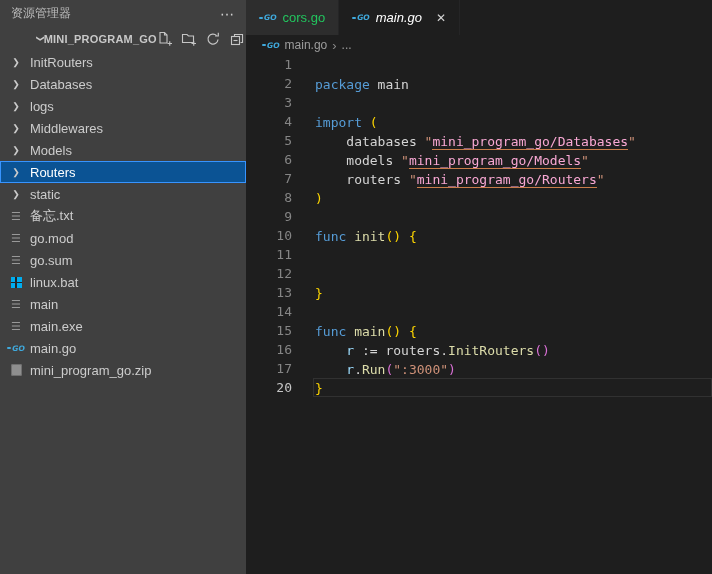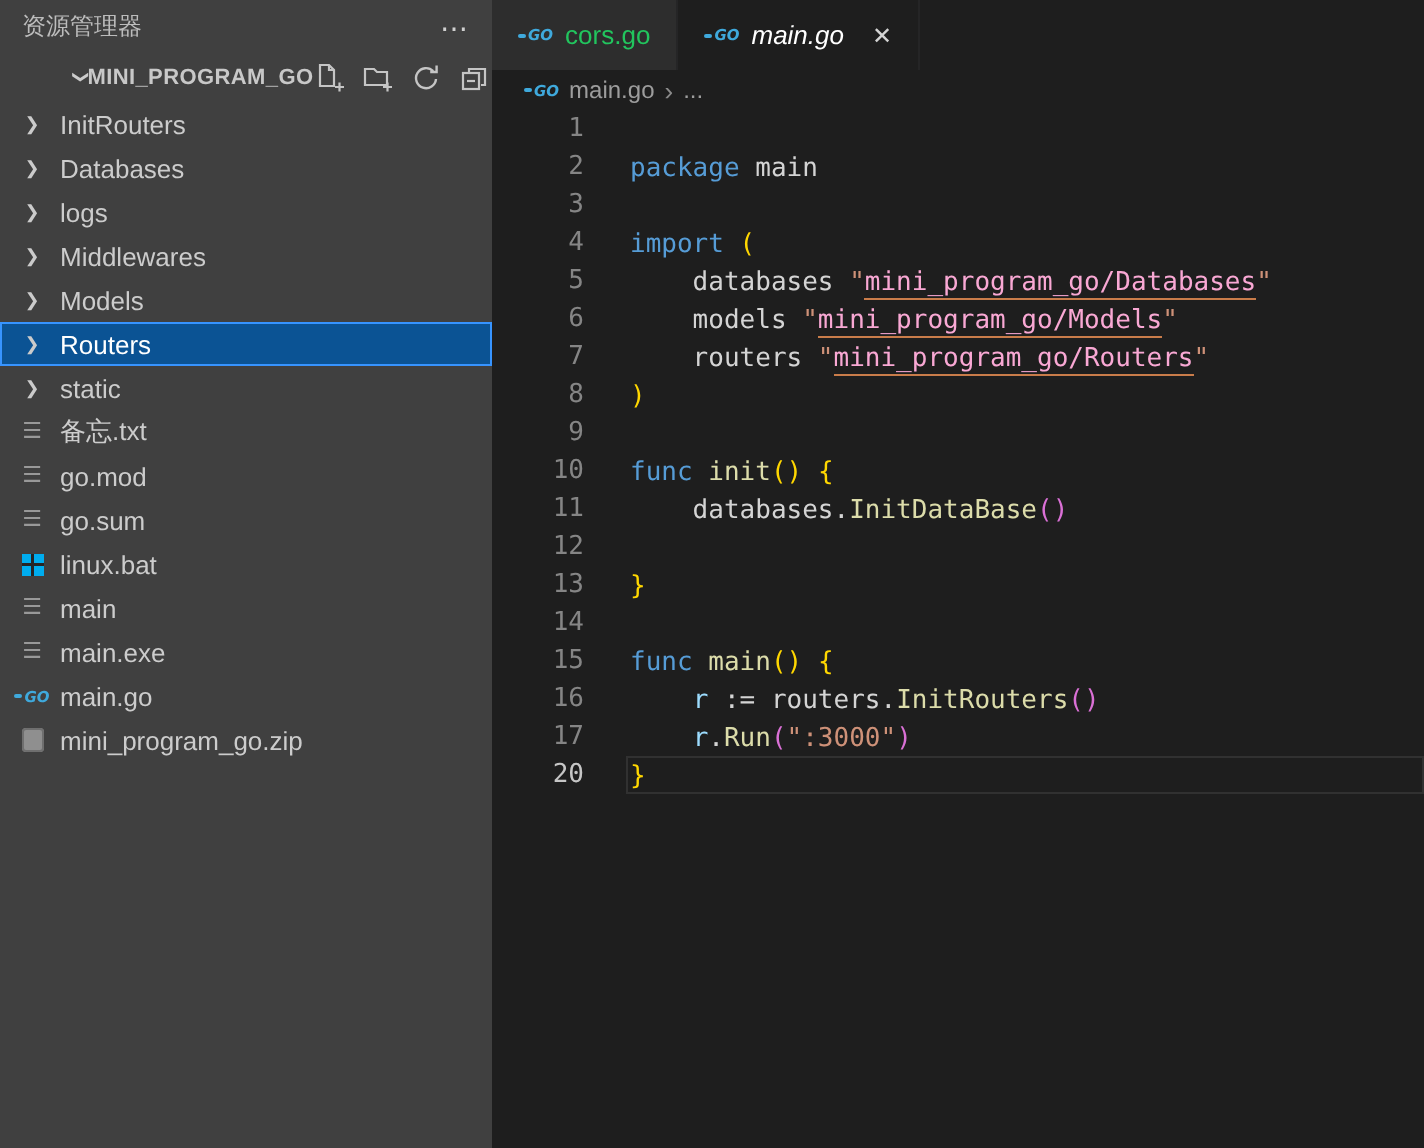--- a/index.html
+++ b/index.html
@@ -258,21 +258,20 @@
       <div class="crow">
         <div class="ln">8</div>
         <div class="lc"></div>
       </div>
       <div class="crow">
         <div class="ln">9</div>
         <div class="lc"><span class="tk-kw">func</span><span class="tk-pl"> </span><span class="tk-fn">init</span><span class="tk-b0">()</span><span class="tk-pl"> </span><span class="tk-b0">{</span></div>
       </div>
       <div class="crow">
         <div class="ln">10</div>
-        <div class="lc"><span class="guide"></span><span class="tk-pl">    databases.</span><span class="tk-fn">InitDataBase</span><span class="tk-b1">()</span></div>
       </div>
       <div class="crow">
         <div class="ln">11</div>
       </div>
       <div class="crow">
         <div class="ln">12</div>
         <div class="lc"><span class="tk-b0">}</span></div>
       </div>
       <div class="crow">
         <div class="ln">13</div>

